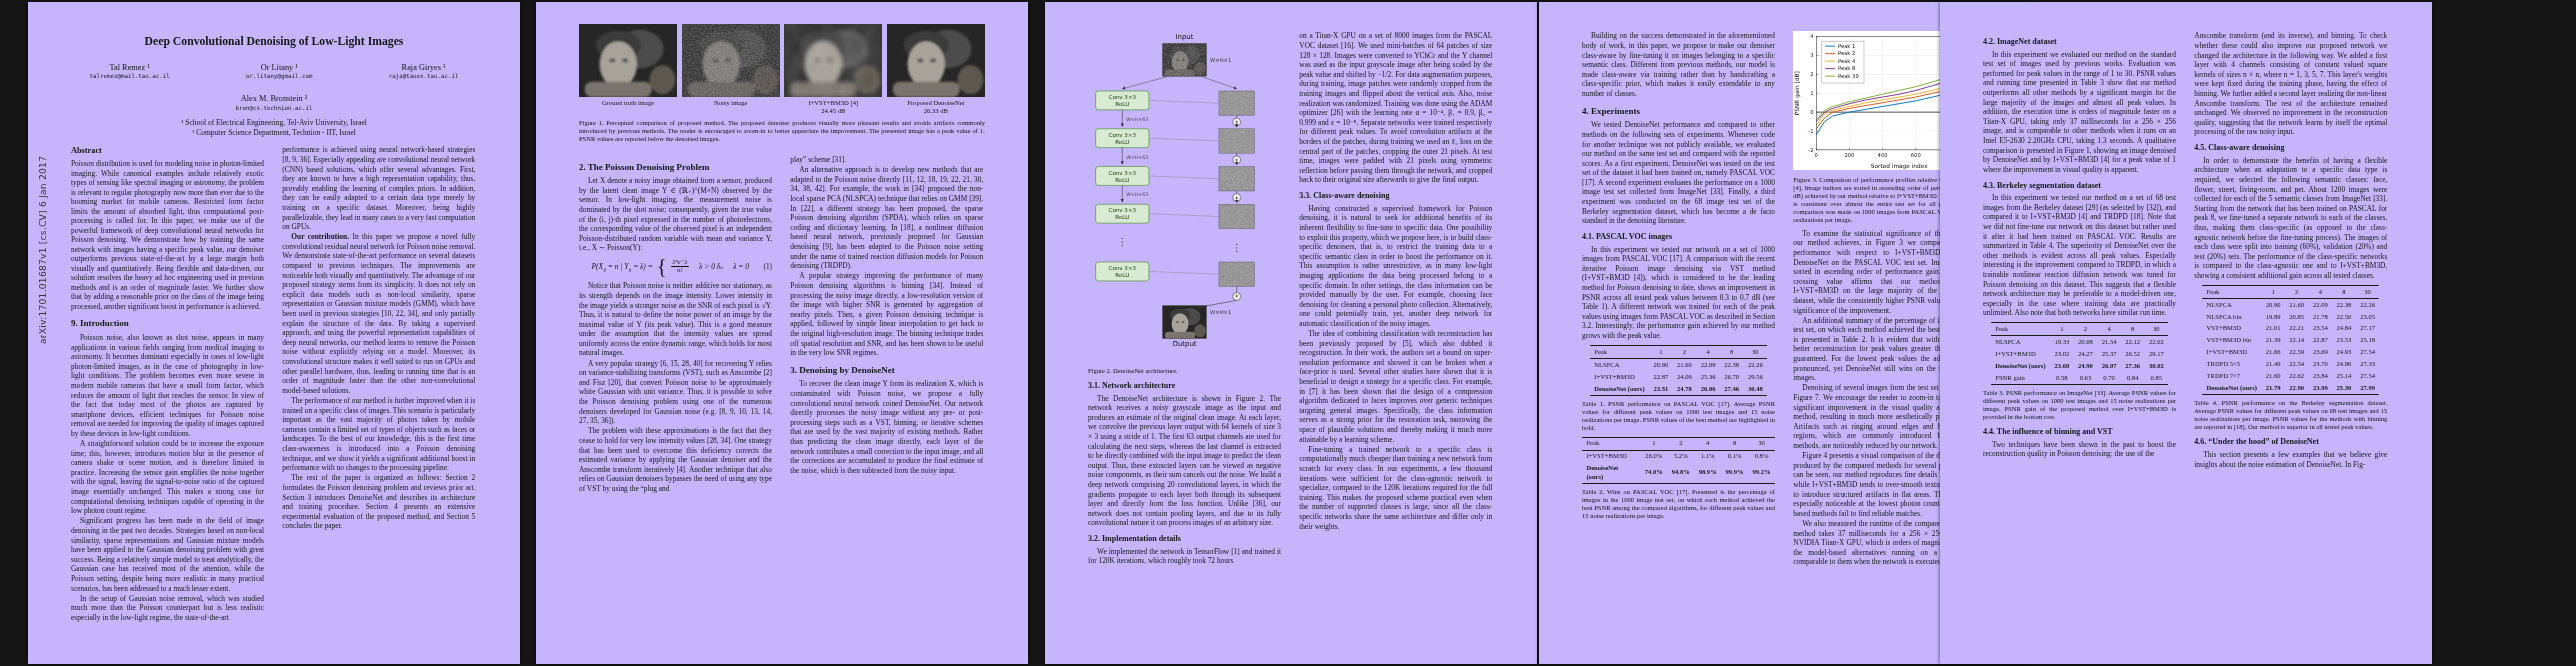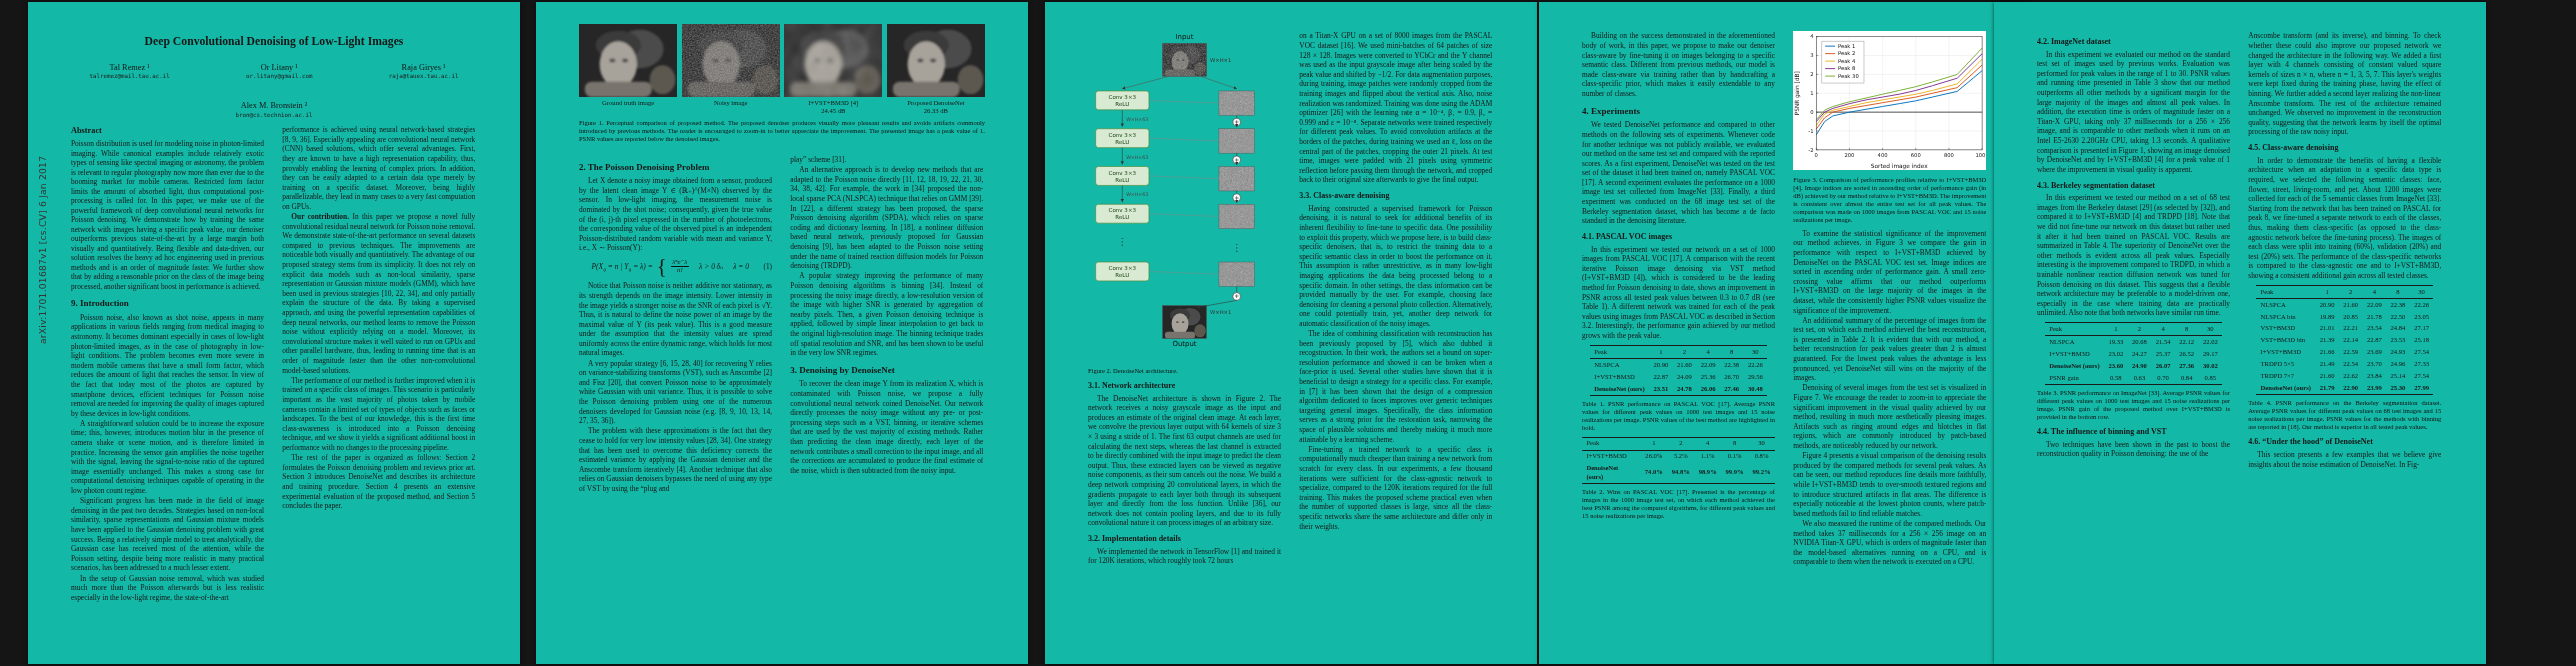--- a/index.html
+++ b/index.html
@@ -1,30 +1,30 @@
 <!DOCTYPE html>
 <html style="font-size:9px"><head>
 <meta charset="utf-8">
 <style>
   *{margin:0;padding:0;box-sizing:border-box}
   html,body{width:2576px;height:667px;overflow:hidden}
   body{background:#151515;font-family:"Liberation Serif","DejaVu Serif",serif;color:#161616}
   .viewer{position:relative;width:2576px;height:667px}
-  .page{position:absolute;top:2.2px;height:662px;width:492px;background:#14b8a6;box-shadow:0 0 3.9px rgba(0,0,0,.65)}
+  .page{position:absolute;top:2.2px;height:662px;width:492px;background:#c4b5fd;box-shadow:0 0 3.9px rgba(0,0,0,.65)}
   .sheet{position:relative;width:100%;height:100%;padding:22px 43px 19px;display:flex;flex-direction:column;overflow:hidden}
   .cols{display:flex;gap:18.3px;flex:1;min-height:0;overflow:hidden;margin-top:6.7px}
   .col{width:193px;min-width:193px;overflow:hidden}
   .pagetop{flex:none}
   
   .ptitle{font-size:11.7px;font-weight:bold;text-align:center;margin-top:11px;line-height:1.2}
   .authors{display:flex;justify-content:space-between;width:369px;margin:13.3px auto 0}
   .author{text-align:center}
   .aname{font-size:8.3px}
   .aemail{font-family:"DejaVu Sans Mono",monospace;font-size:5.8px;margin-top:1.7px;color:#1d1d1d}
-  .solo{margin:22px auto 0}
+  .solo{margin:15px auto 0}
   .affils{text-align:center;margin-top:7.2px;font-size:7.5px;line-height:10px}
   .arxiv{position:absolute;left:9px;top:92px;height:311px;writing-mode:vertical-rl;transform:rotate(180deg);
          font-family:"DejaVu Sans",sans-serif;font-size:9.2px;letter-spacing:0.2px;color:#343434;text-align:center;z-index:3}
   
   .h1{font-size:9px;font-weight:bold;margin:7.2px 0 3.9px;line-height:1.18}
   .h2{font-size:8px;font-weight:bold;margin:6.1px 0 3.3px;line-height:1.18}
   .abshead{font-size:8.3px;font-weight:bold;text-align:left;margin:1.1px 0 4.4px}
   .abstract{font-size:7.4px;line-height:9.5px;text-align:justify}
   .para{font-size:7.4px;line-height:9.6px;text-align:justify;text-indent:9px;margin-top:0.6px}
   .para.noindent{text-indent:0}
@@ -78,29 +78,33 @@
         </div>
         <div class="author">
           <div class="aname">Raja Giryes ¹</div>
           <div class="aemail">raja@tauex.tau.ac.il</div>
         </div>
       </div>
       <div class="author solo">
         <div class="aname">Alex M. Bronstein ²</div>
         <div class="aemail">bron@cs.technion.ac.il</div>
       </div>
+      <div class="affils">
+        <div>¹ School of Electrical Engineering, Tel-Aviv University, Israel</div>
+        <div>² Computer Science Department, Technion - IIT, Israel</div>
+      </div>
       <div class="cols">
         <div class="col col-left">
             <div class="abshead">Abstract</div>
             <div class="abstract">Poisson distribution is used for modeling noise in photon-limited imaging. While canonical examples include relatively exotic types of sensing like spectral imaging or astronomy, the problem is relevant to regular photography now more than ever due to the booming market for mobile cameras. Restricted form factor limits the amount of absorbed light, thus computational post-processing is called for. In this paper, we make use of the powerful framework of deep convolutional neural networks for Poisson denoising. We demonstrate how by training the same network with images having a specific peak value, our denoiser outperforms previous state-of-the-art by a large margin both visually and quantitatively. Being flexible and data-driven, our solution resolves the heavy ad hoc engineering used in previous methods and is an order of magnitude faster. We further show that by adding a reasonable prior on the class of the image being processed, another significant boost in performance is achieved.</div>
             <div class="h1">9. Introduction</div>
             <div class="para">Poisson noise, also known as shot noise, appears in many applications in various fields ranging from medical imaging to astronomy. It becomes dominant especially in cases of low-light photon-limited images, as in the case of photography in low-light conditions. The problem becomes even more severe in modern mobile cameras that have a small form factor, which reduces the amount of light that reaches the sensor. In view of the fact that today most of the photos are captured by smartphone devices, efficient techniques for Poisson noise removal are needed for improving the quality of images captured by these devices in low-light conditions.</div>
             <div class="para">A straightforward solution could be to increase the exposure time; this, however, introduces motion blur in the presence of camera shake or scene motion, and is therefore limited in practice. Increasing the sensor gain amplifies the noise together with the signal, leaving the signal-to-noise ratio of the captured image essentially unchanged. This makes a strong case for computational denoising techniques capable of operating in the low photon count regime.</div>
             <div class="para">Significant progress has been made in the field of image denoising in the past two decades. Strategies based on non-local similarity, sparse representations and Gaussian mixture models have been applied to the Gaussian denoising problem with great success. Being a relatively simple model to treat analytically, the Gaussian case has received most of the attention, while the Poisson setting, despite being more realistic in many practical scenarios, has been addressed to a much lesser extent.</div>
-            <div class="para">In the setup of Gaussian noise removal, which was studied much more than the Poisson afterwards but is less realistic especially in the low-light regime, the state-of-the-art</div>
+            <div class="para">In the setup of Gaussian noise removal, which was studied much more than the Poisson counterpart but is less realistic especially in the low-light regime, the state-of-the-art</div>
           </div>
         <div class="col col-right">
             <div class="para noindent">performance is achieved using neural network-based strategies [8, 9, 36]. Especially appealing are convolutional neural network (CNN) based solutions, which offer several advantages. First, they are known to have a high representation capability, thus, provably enabling the learning of complex priors. In addition, they can be easily adapted to a certain data type merely by training on a specific dataset. Moreover, being highly parallelizable, they lead in many cases to a very fast computation on GPUs.</div>
             <div class="para"><span class="lead">Our contribution. </span>In this paper we propose a novel fully convolutional residual neural network for Poisson noise removal. We demonstrate state-of-the-art performance on several datasets compared to previous techniques. The improvements are noticeable both visually and quantitatively. The advantage of our proposed strategy stems from its simplicity. It does not rely on explicit data models such as non-local similarity, sparse representation or Gaussian mixture models (GMM), which have been used in previous strategies [10, 22, 34], and only partially explain the structure of the data. By taking a supervised approach, and using the powerful representation capabilities of deep neural networks, our method learns to remove the Poisson noise without explicitly relying on a model. Moreover, its convolutional structure makes it well suited to run on GPUs and other parallel hardware, thus, leading to running time that is an order of magnitude faster than the other non-convolutional model-based solutions.</div>
             <div class="para">The performance of our method is further improved when it is trained on a specific class of images. This scenario is particularly important as the vast majority of photos taken by mobile cameras contain a limited set of types of objects such as faces or landscapes. To the best of our knowledge, this is the first time class-awareness is introduced into a Poisson denoising technique, and we show it yields a significant additional boost in performance with no changes to the processing pipeline.</div>
             <div class="para">The rest of the paper is organized as follows: Section 2 formulates the Poisson denoising problem and reviews prior art. Section 3 introduces DenoiseNet and describes its architecture and training procedure. Section 4 presents an extensive experimental evaluation of the proposed method, and Section 5 concludes the paper.</div>
           </div>
       </div>
     </div>
   </div>
@@ -610,21 +614,21 @@
             <div class="para">To examine the statistical significance of the improvement our method achieves, in Figure 3 we compare the gain in performance with respect to I+VST+BM3D achieved by DenoiseNet on the PASCAL VOC test set. Image indices are sorted in ascending order of performance gain. A small zero-crossing value affirms that our method outperforms I+VST+BM3D on the large majority of the images in the dataset, while the consistently higher PSNR values visualize the significance of the improvement.</div>
             <div class="para">An additional summary of the percentage of images from the test set, on which each method achieved the best reconstruction, is presented in Table 2. It is evident that with our method, a better reconstruction for peak values greater than 2 is almost guaranteed. For the lowest peak values the advantage is less pronounced, yet DenoiseNet still wins on the majority of the images.</div>
             <div class="para">Denoising of several images from the test set is visualized in Figure 7. We encourage the reader to zoom-in to appreciate the significant improvement in the visual quality achieved by our method, resulting in much more aesthetically pleasing images. Artifacts such as ringing around edges and blotches in flat regions, which are commonly introduced by patch-based methods, are noticeably reduced by our network.</div>
             <div class="para">Figure 4 presents a visual comparison of the denoising results produced by the compared methods for several peak values. As can be seen, our method reproduces fine details more faithfully, while I+VST+BM3D tends to over-smooth textured regions and to introduce structured artifacts in flat areas. The difference is especially noticeable at the lowest photon counts, where patch-based methods fail to find reliable matches.</div>
             <div class="para">We also measured the runtime of the compared methods. Our method takes 37 milliseconds for a 256 × 256 image on an NVIDIA Titan-X GPU, which is orders of magnitude faster than the model-based alternatives running on a CPU, and is comparable to them when the network is executed on a CPU.</div>
           </div>
       </div>
     </div>
   </div>
 
-  <div class="page" style="left:1994px">
+  <div class="page" style="left:1940px">
     <div class="sheet">
       <div class="pagetop"></div>
       <div class="cols">
         <div class="col col-left">
             <div class="h2">4.2. ImageNet dataset</div>
             <div class="para">In this experiment we evaluated our method on the standard test set of images used by previous works. Evaluation was performed for peak values in the range of 1 to 30. PSNR values and running time presented in Table 3 show that our method outperforms all other methods by a significant margin for the large majority of the images and almost all peak values. In addition, the execution time is orders of magnitude faster on a Titan-X GPU, taking only 37 milliseconds for a 256 × 256 image, and is comparable to other methods when it runs on an Intel E5-2630 2.20GHz CPU, taking 1.3 seconds. A qualitative comparison is presented in Figure 1, showing an image denoised by DenoiseNet and by I+VST+BM3D [4] for a peak value of 1 where the improvement in visual quality is apparent.</div>
             <div class="h2">4.3. Berkeley segmentation dataset</div>
             <div class="para">In this experiment we tested our method on a set of 68 test images from the Berkeley dataset [29] (as selected by [32]), and compared it to I+VST+BM3D [4] and TRDPD [18]. Note that we did not fine-tune our network on this dataset but rather used it after it had been trained on PASCAL VOC. Results are summarized in Table 4. The superiority of DenoiseNet over the other methods is evident across all peak values. Especially interesting is the improvement compared to TRDPD, in which a trainable nonlinear reaction diffusion network was tuned for Poisson denoising on this dataset. This suggests that a flexible network architecture may be preferable to a model-driven one, especially in the case where training data are practically unlimited. Also note that both networks have similar run time.</div>
             <div class="tblwrap">
               <table class="datatable">

